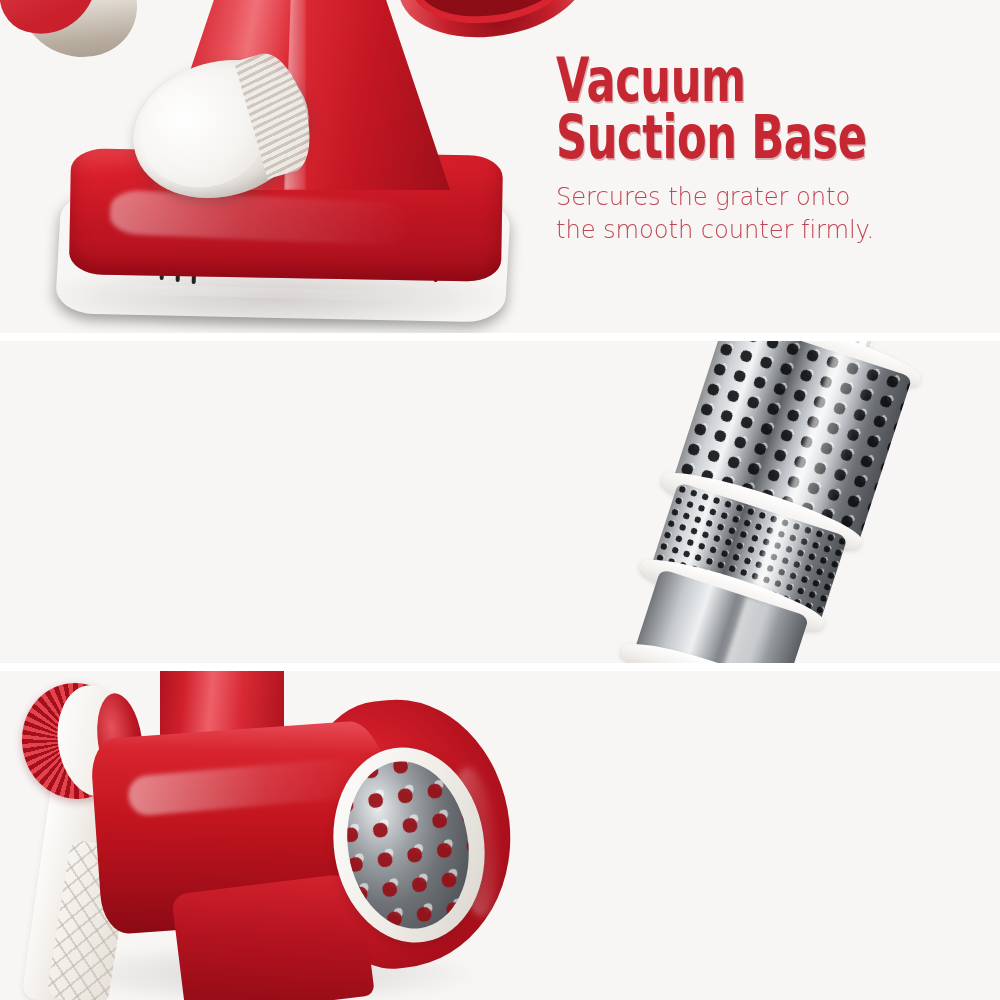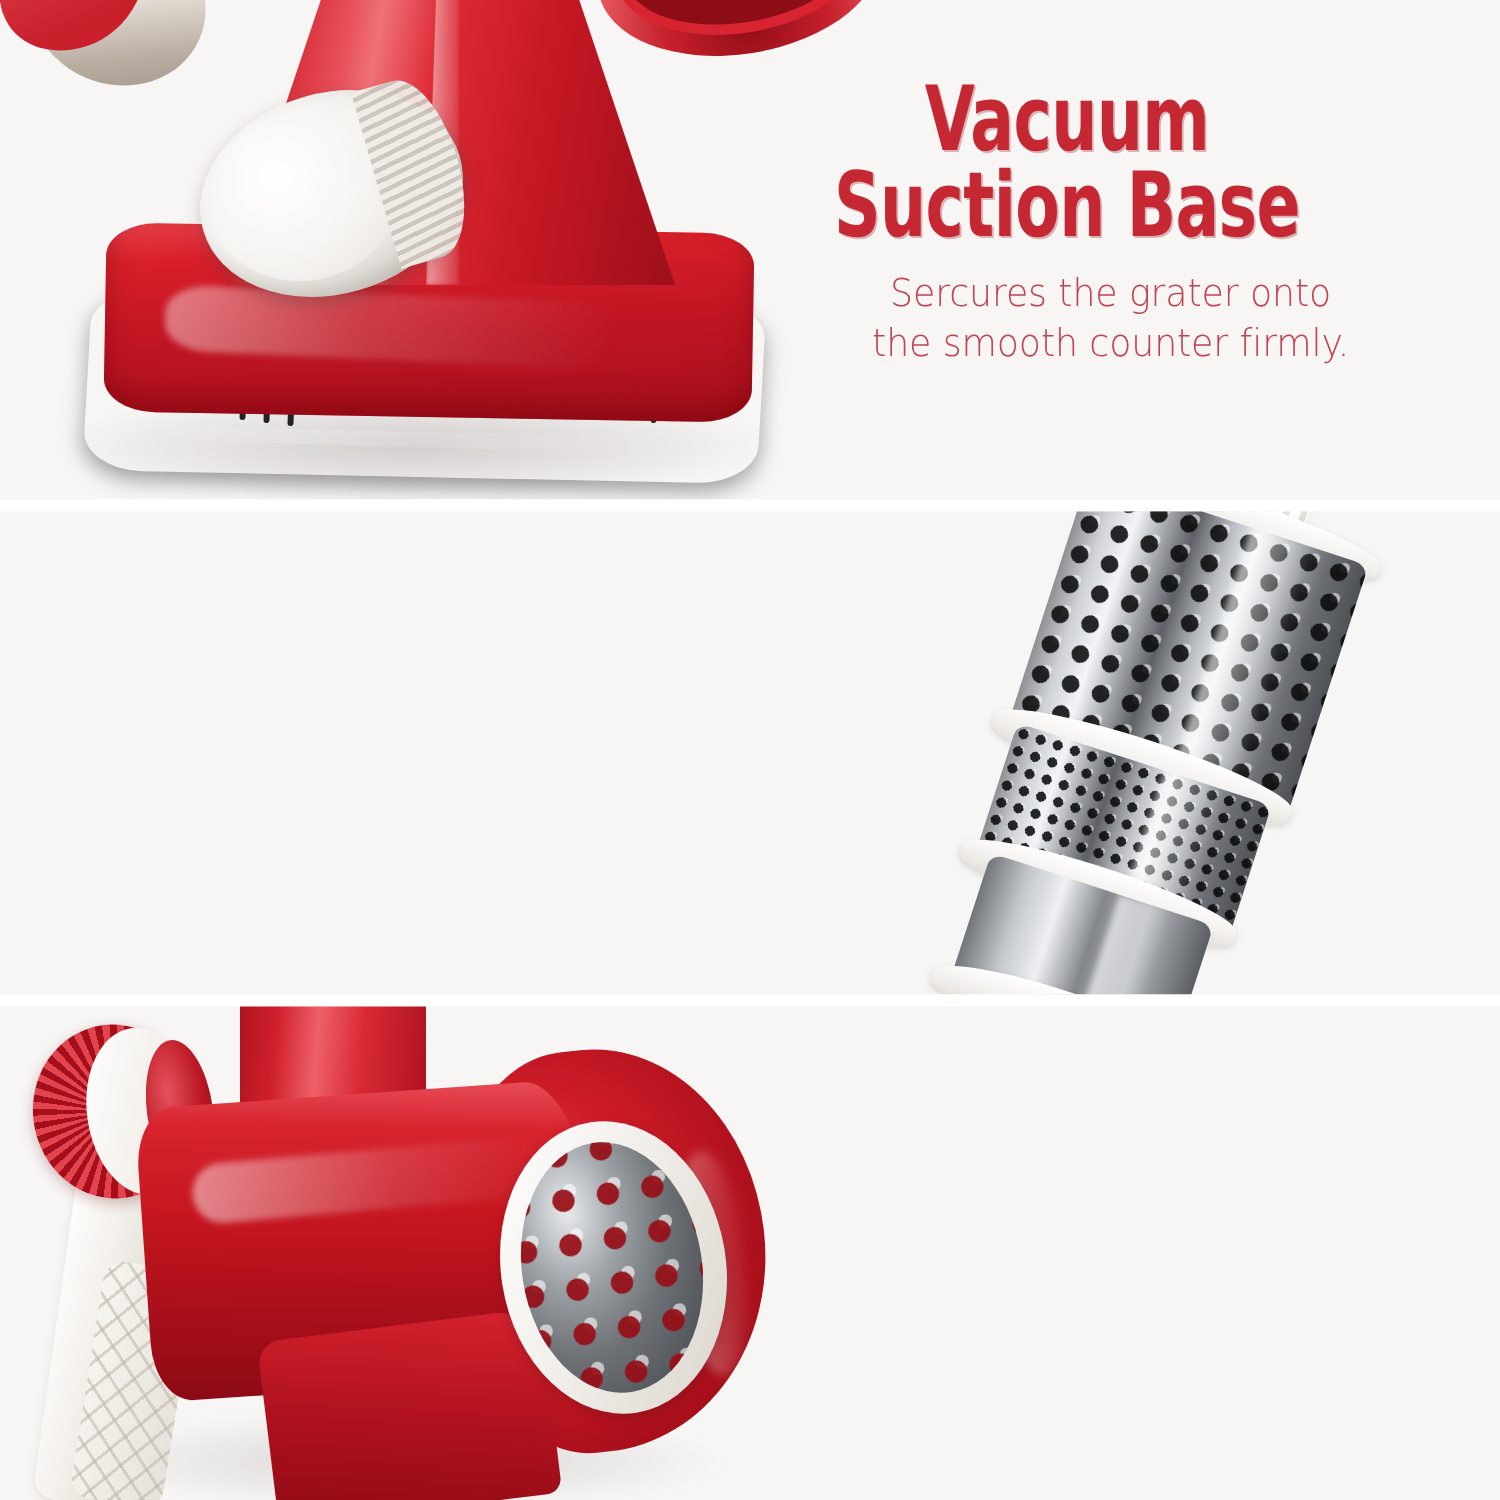--- a/index.html
+++ b/index.html
@@ -20,21 +20,20 @@
     overflow: hidden;
   }
 
   
   .panel {
     position: absolute;
     left: 0;
     width: 1000px;
     background: #f7f6f5;
     overflow: hidden;
-    text-align: center;
   }
   #panel-1 { top: 0;   height: 333px; }
   #panel-2 { top: 341px; height: 322px; }
   #panel-3 { top: 671px; height: 329px; }
 
   .divider {
     position: absolute;
     left: 0;
     width: 1000px;
     height: 8px;

